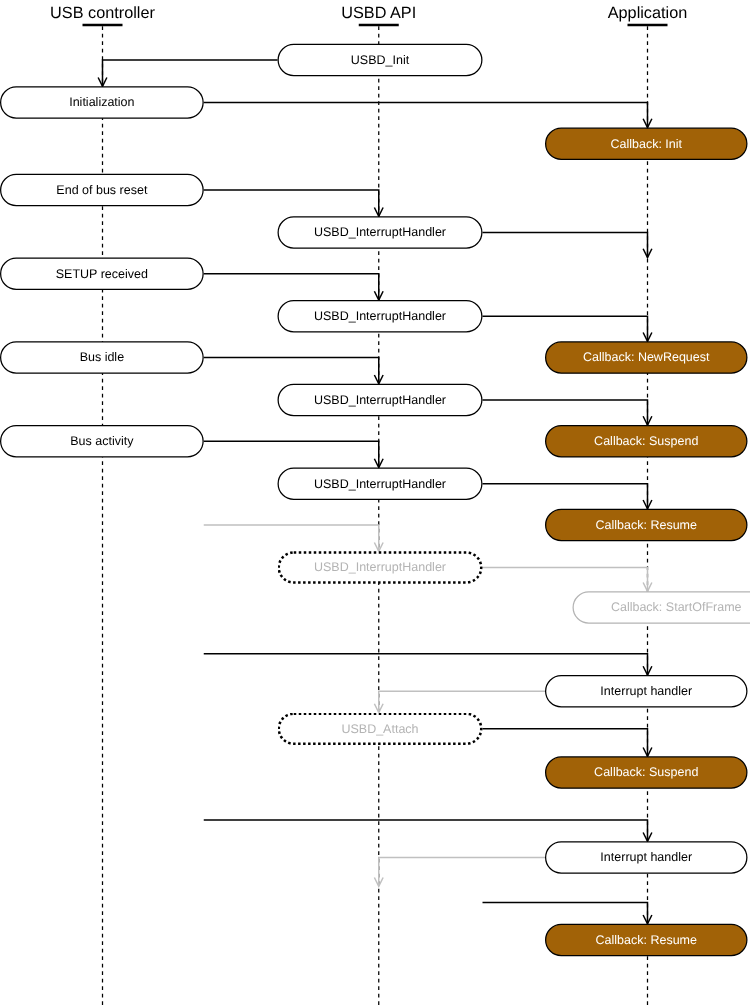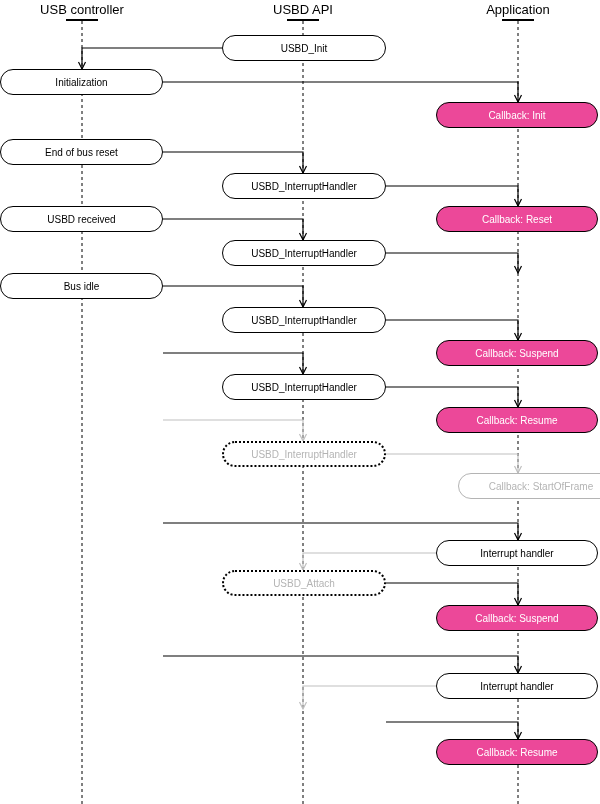--- a/index.html
+++ b/index.html
@@ -14,21 +14,21 @@
   }
   .node{
     position:absolute;height:26px;box-sizing:border-box;
     border:1px solid #000;border-radius:13px;background:#fff;
     display:flex;align-items:center;justify-content:center;
     font-size:10px;color:#000;white-space:nowrap;z-index:2;
   }
   .col-usb{left:0;width:163px;}
   .col-api{left:222px;width:164px;}
   .col-app{left:436px;width:162px;}
-  .node.black{background:#ec4899;color:#fff;border-color:#000;}
+  .node.black{background:#a16207;color:#fff;border-color:#000;}
   .node.ghost{border:2px dotted #000;color:#b4b4b4;}
   .node.grayline{left:458px;width:166px;border:1px solid #b4b4b4;color:#b4b4b4;}
 </style>
 </head>
 <body>
 
 <div class="stage">
 
   <svg class="layer" width="600" height="804" viewBox="0 0 600 804">
 
@@ -121,25 +121,26 @@
 
   <div class="col-header" style="left:-3px">USB controller</div>
   <div class="col-header" style="left:218px">USBD API</div>
   <div class="col-header" style="left:433px">Application</div>
 
   <div class="node col-api" style="top:35px">USBD_Init</div>
   <div class="node col-usb" style="top:69px">Initialization</div>
   <div class="node col-app black" style="top:102px">Callback: Init</div>
   <div class="node col-usb" style="top:139px">End of bus reset</div>
   <div class="node col-api" style="top:173px">USBD_InterruptHandler</div>
-  <div class="node col-usb" style="top:206px">USBD received</div>
-  <div class="node col-app black" style="top:206px">Callback: Reset</div>
+  <div class="node col-usb" style="top:206px">SETUP received</div>
   <div class="node col-api" style="top:240px">USBD_InterruptHandler</div>
   <div class="node col-usb" style="top:273px">Bus idle</div>
+  <div class="node col-app black" style="top:273px">Callback: NewRequest</div>
   <div class="node col-api" style="top:307px">USBD_InterruptHandler</div>
+  <div class="node col-usb" style="top:340px">Bus activity</div>
   <div class="node col-app black" style="top:340px">Callback: Suspend</div>
   <div class="node col-api" style="top:374px">USBD_InterruptHandler</div>
   <div class="node col-app black" style="top:407px">Callback: Resume</div>
   <div class="node col-api ghost" style="top:441px">USBD_InterruptHandler</div>
   <div class="node grayline" style="top:473px">Callback: StartOfFrame</div>
   <div class="node col-app" style="top:540px">Interrupt handler</div>
   <div class="node col-api ghost" style="top:570px">USBD_Attach</div>
   <div class="node col-app black" style="top:605px">Callback: Suspend</div>
   <div class="node col-app" style="top:673px">Interrupt handler</div>
   <div class="node col-app black" style="top:739px">Callback: Resume</div>

